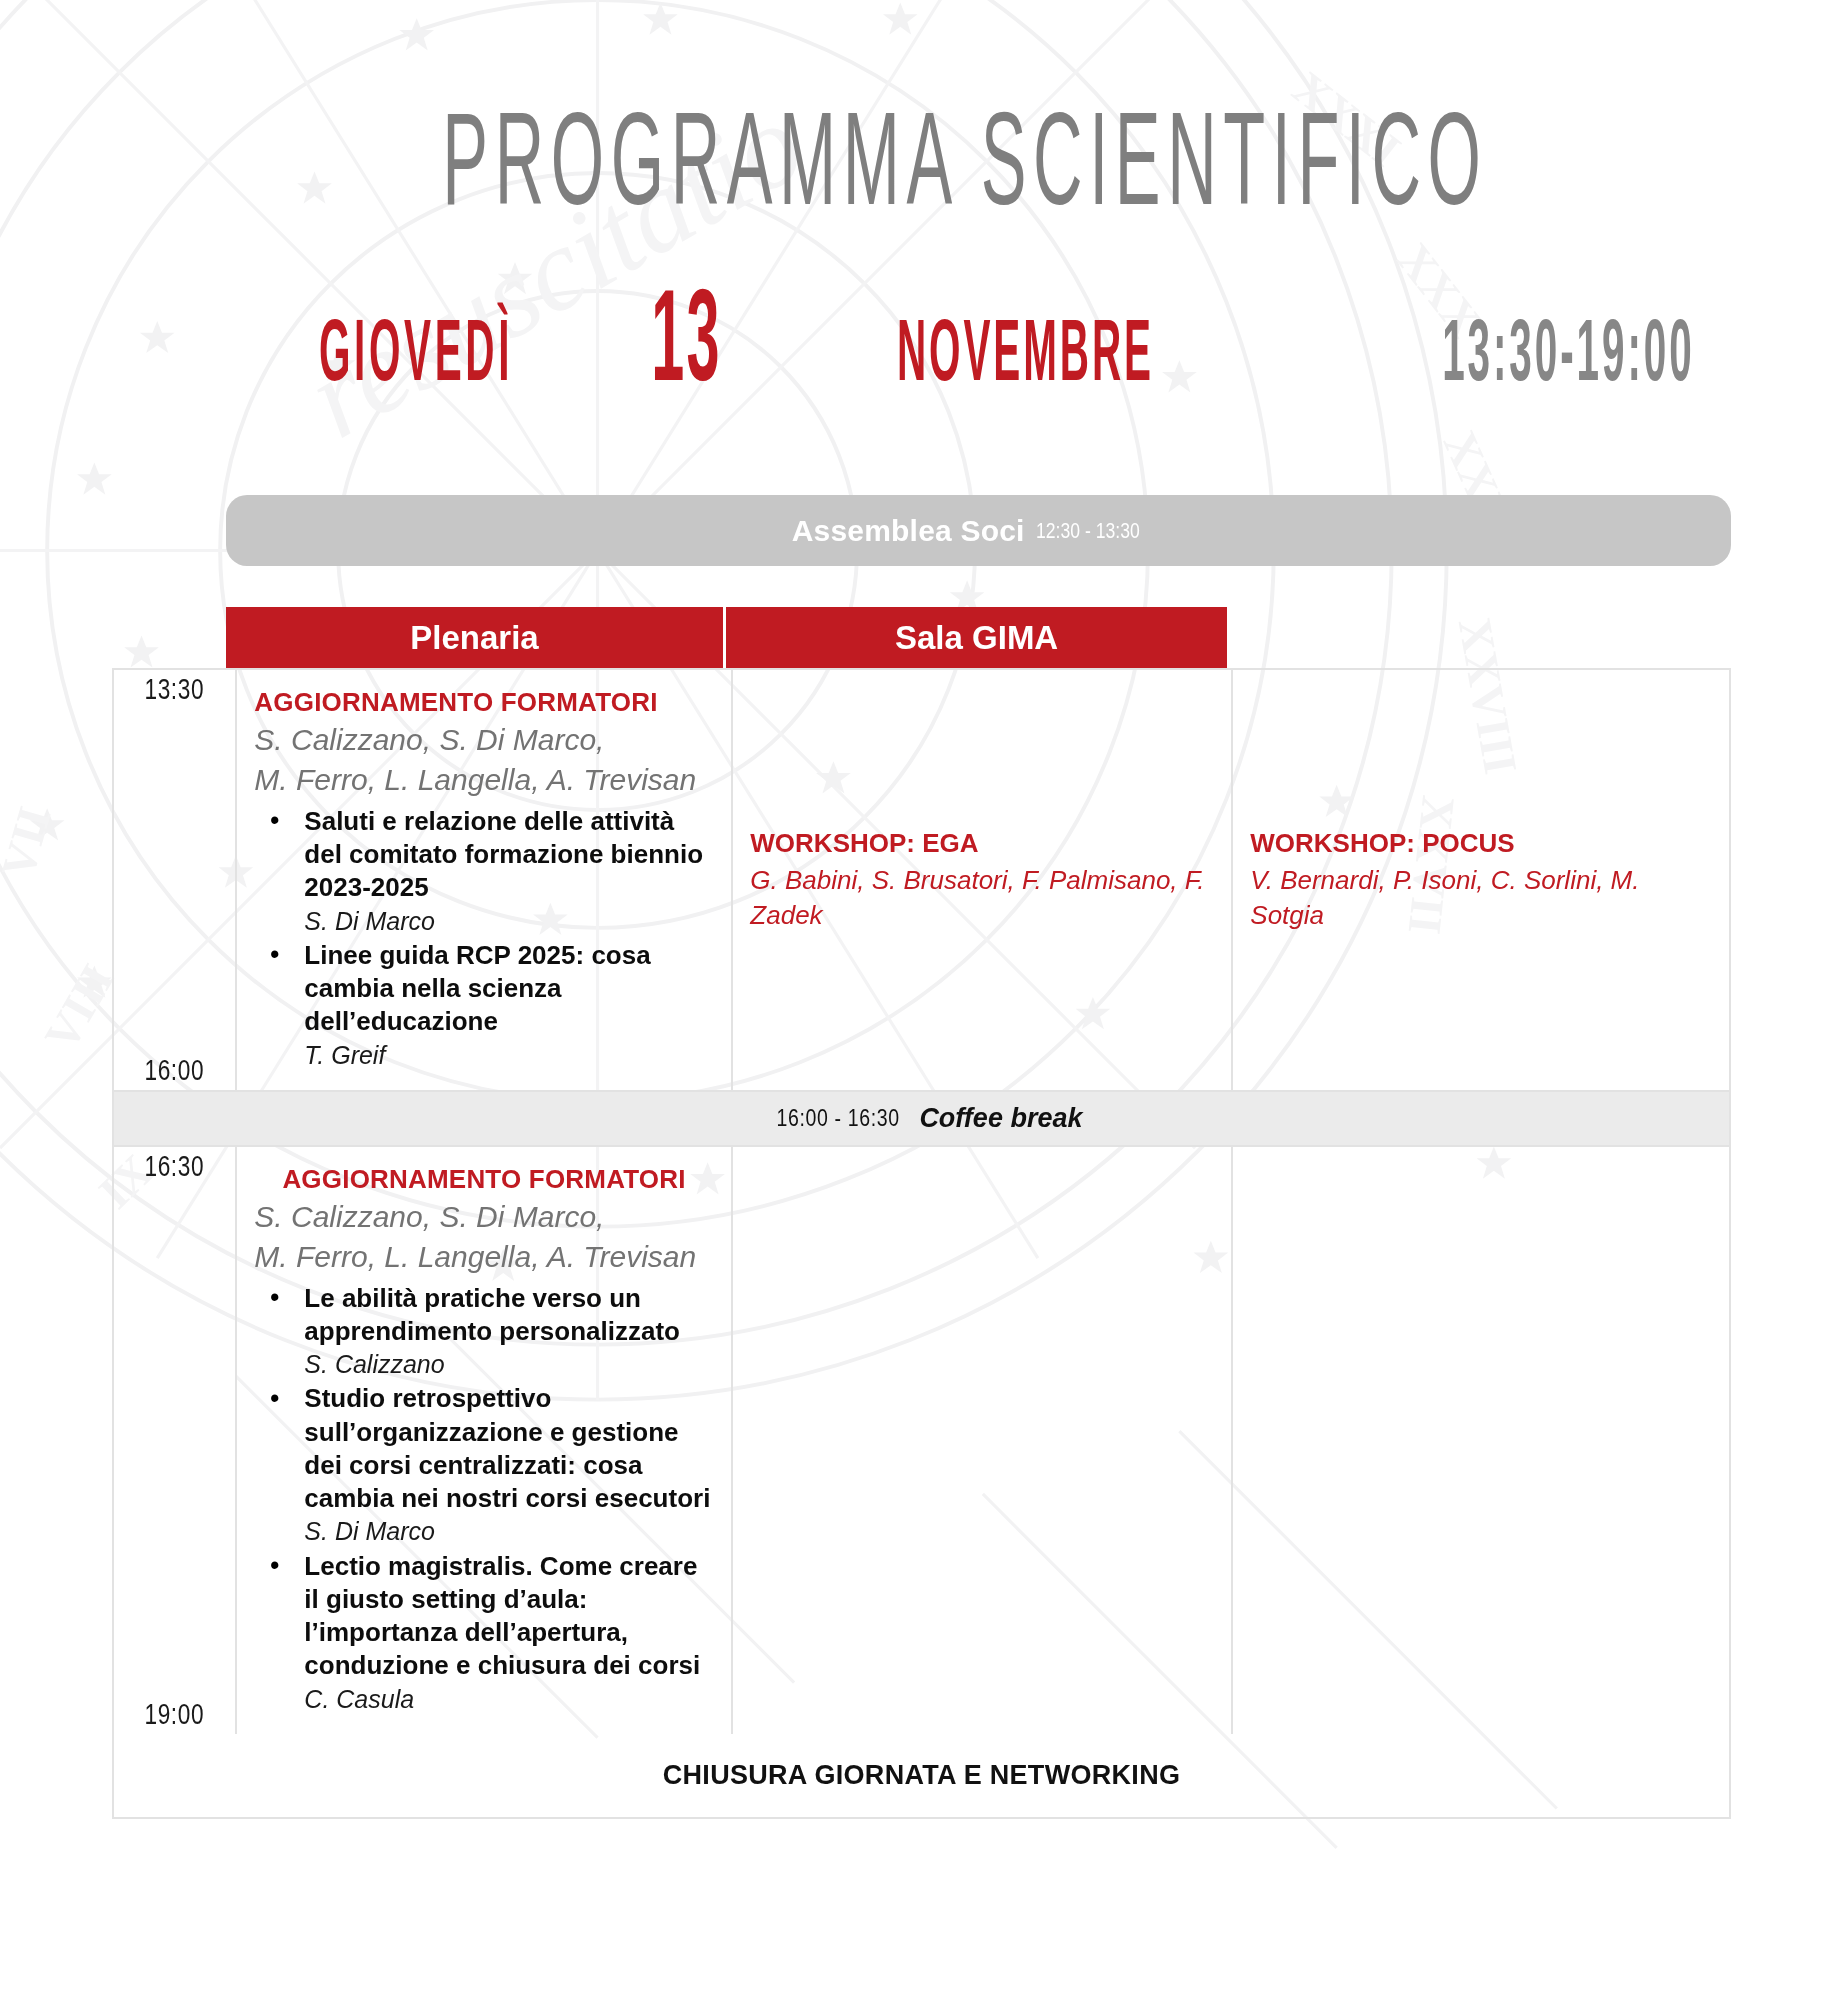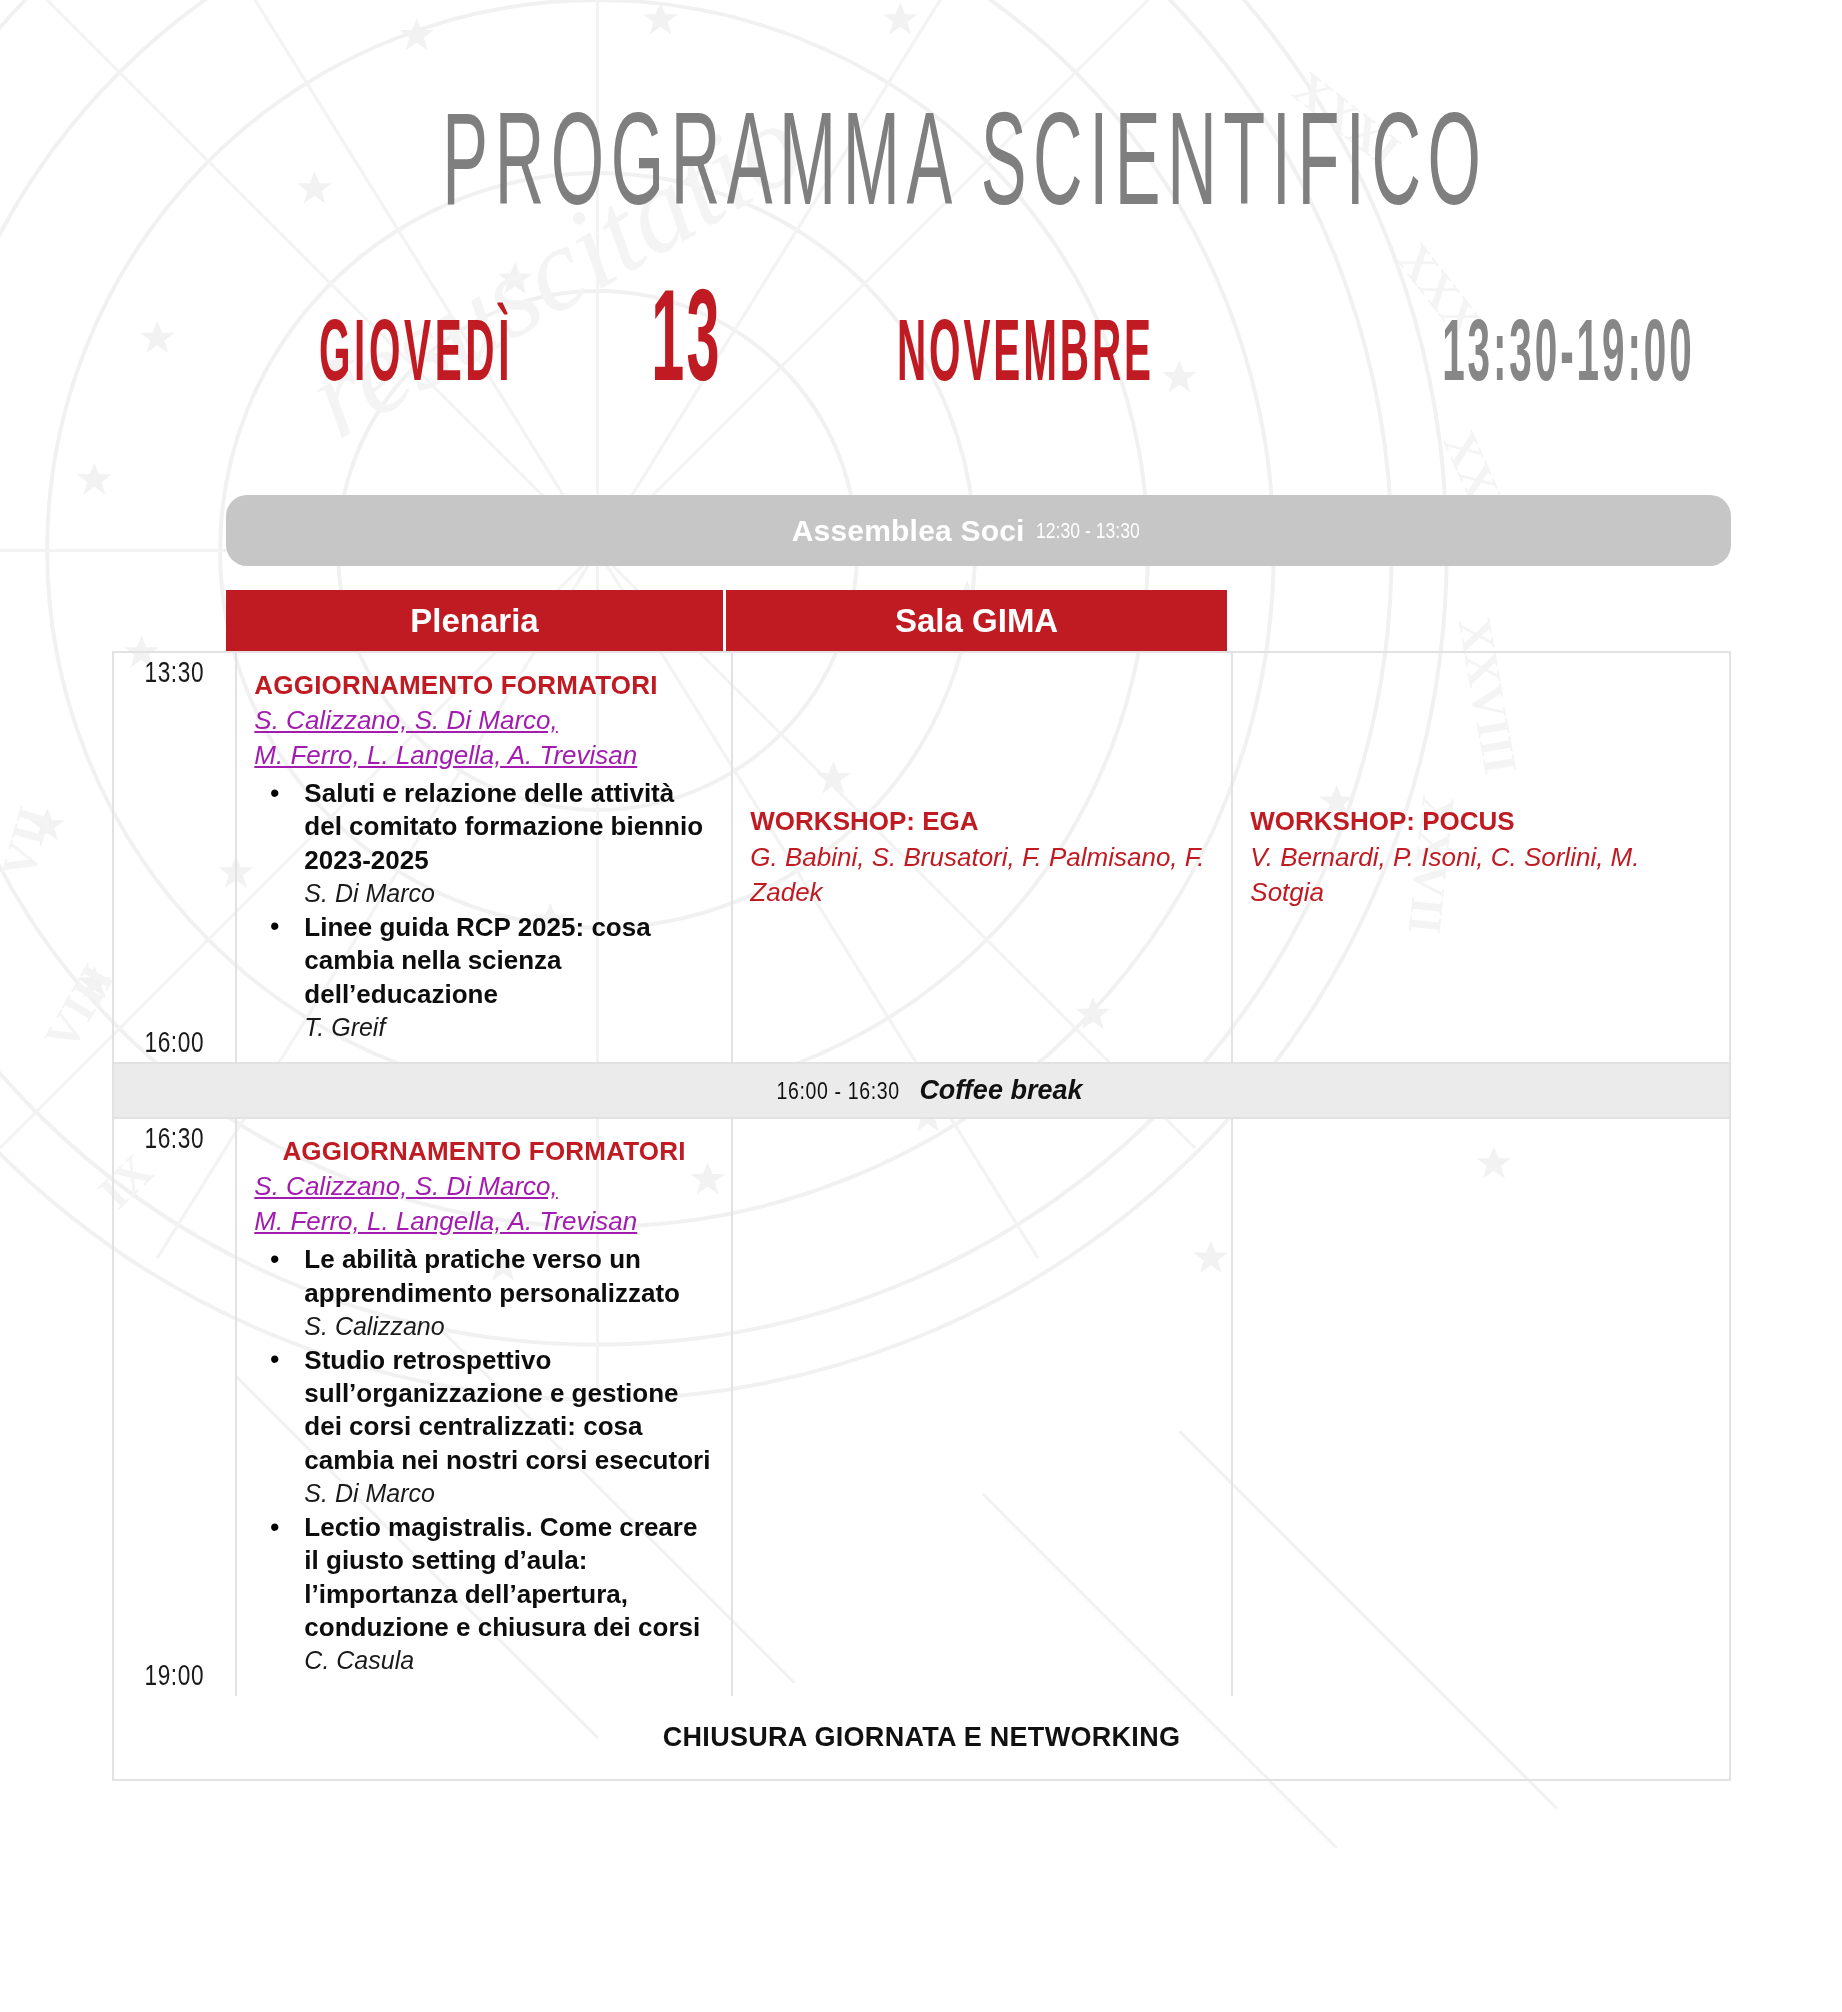--- a/index.html
+++ b/index.html
@@ -63,21 +63,21 @@
     border-radius:21px;
   }
   .assemblea .a-title{
     font-size:30px;font-weight:700;letter-spacing:0.2px;
   }
   .assemblea .a-time{
     font-size:22px;font-weight:400;margin-left:11px;
     transform:scaleX(0.8);display:inline-block;transform-origin:left center;
   }
 
-  .grid{margin-top:24px;border-collapse:separate;border-radius:32px;}
+  .grid{margin-top:41px;border-collapse:separate;border-radius:32px;}
 
   .hdrrow{display:flex;margin-left:114px;gap:3.1px;}
   .hdr{
     background:#c01b22;color:#fff;
     height:61px;display:flex;align-items:center;justify-content:center;
     font-size:33px;font-weight:700;
   }
   .hdr.plen{width:497px;}
   .hdr.gima{width:501px;}
   .hdr.ired{width:502px;}
@@ -101,23 +101,22 @@
   .col-plen{width:500px;padding:15.7px 17.3px 17.3px 17.3px;}
   .col-gima{width:504px;padding:15.7px 17.3px;}
   .col-ired{width:502px;padding:15.7px 17.3px;}
 
   .sess-title{
     color:#c01b22;font-weight:700;font-size:26px;line-height:1.25;
     letter-spacing:0.2px;
   }
   .sess-title.centered{text-align:center;}
   .sess-faculty{
-    color:#a21caf;font-style:italic;font-size:26px;line-height:1.34;
+    color:#737373;font-style:italic;font-size:30px;line-height:1.34;
     margin-top:1.6px;
-    text-decoration:underline;
   }
   ul.talks{margin:4.7px 0 0 0;padding:0;list-style:none;}
   ul.talks>li{
     position:relative;padding-left:50px;margin-bottom:1.6px;
   }
   ul.talks>li:before{
     content:"\2022";position:absolute;left:15.7px;top:-1.6px;
     font-size:27px;color:#000;line-height:1.3;
   }
   .talk-t{

